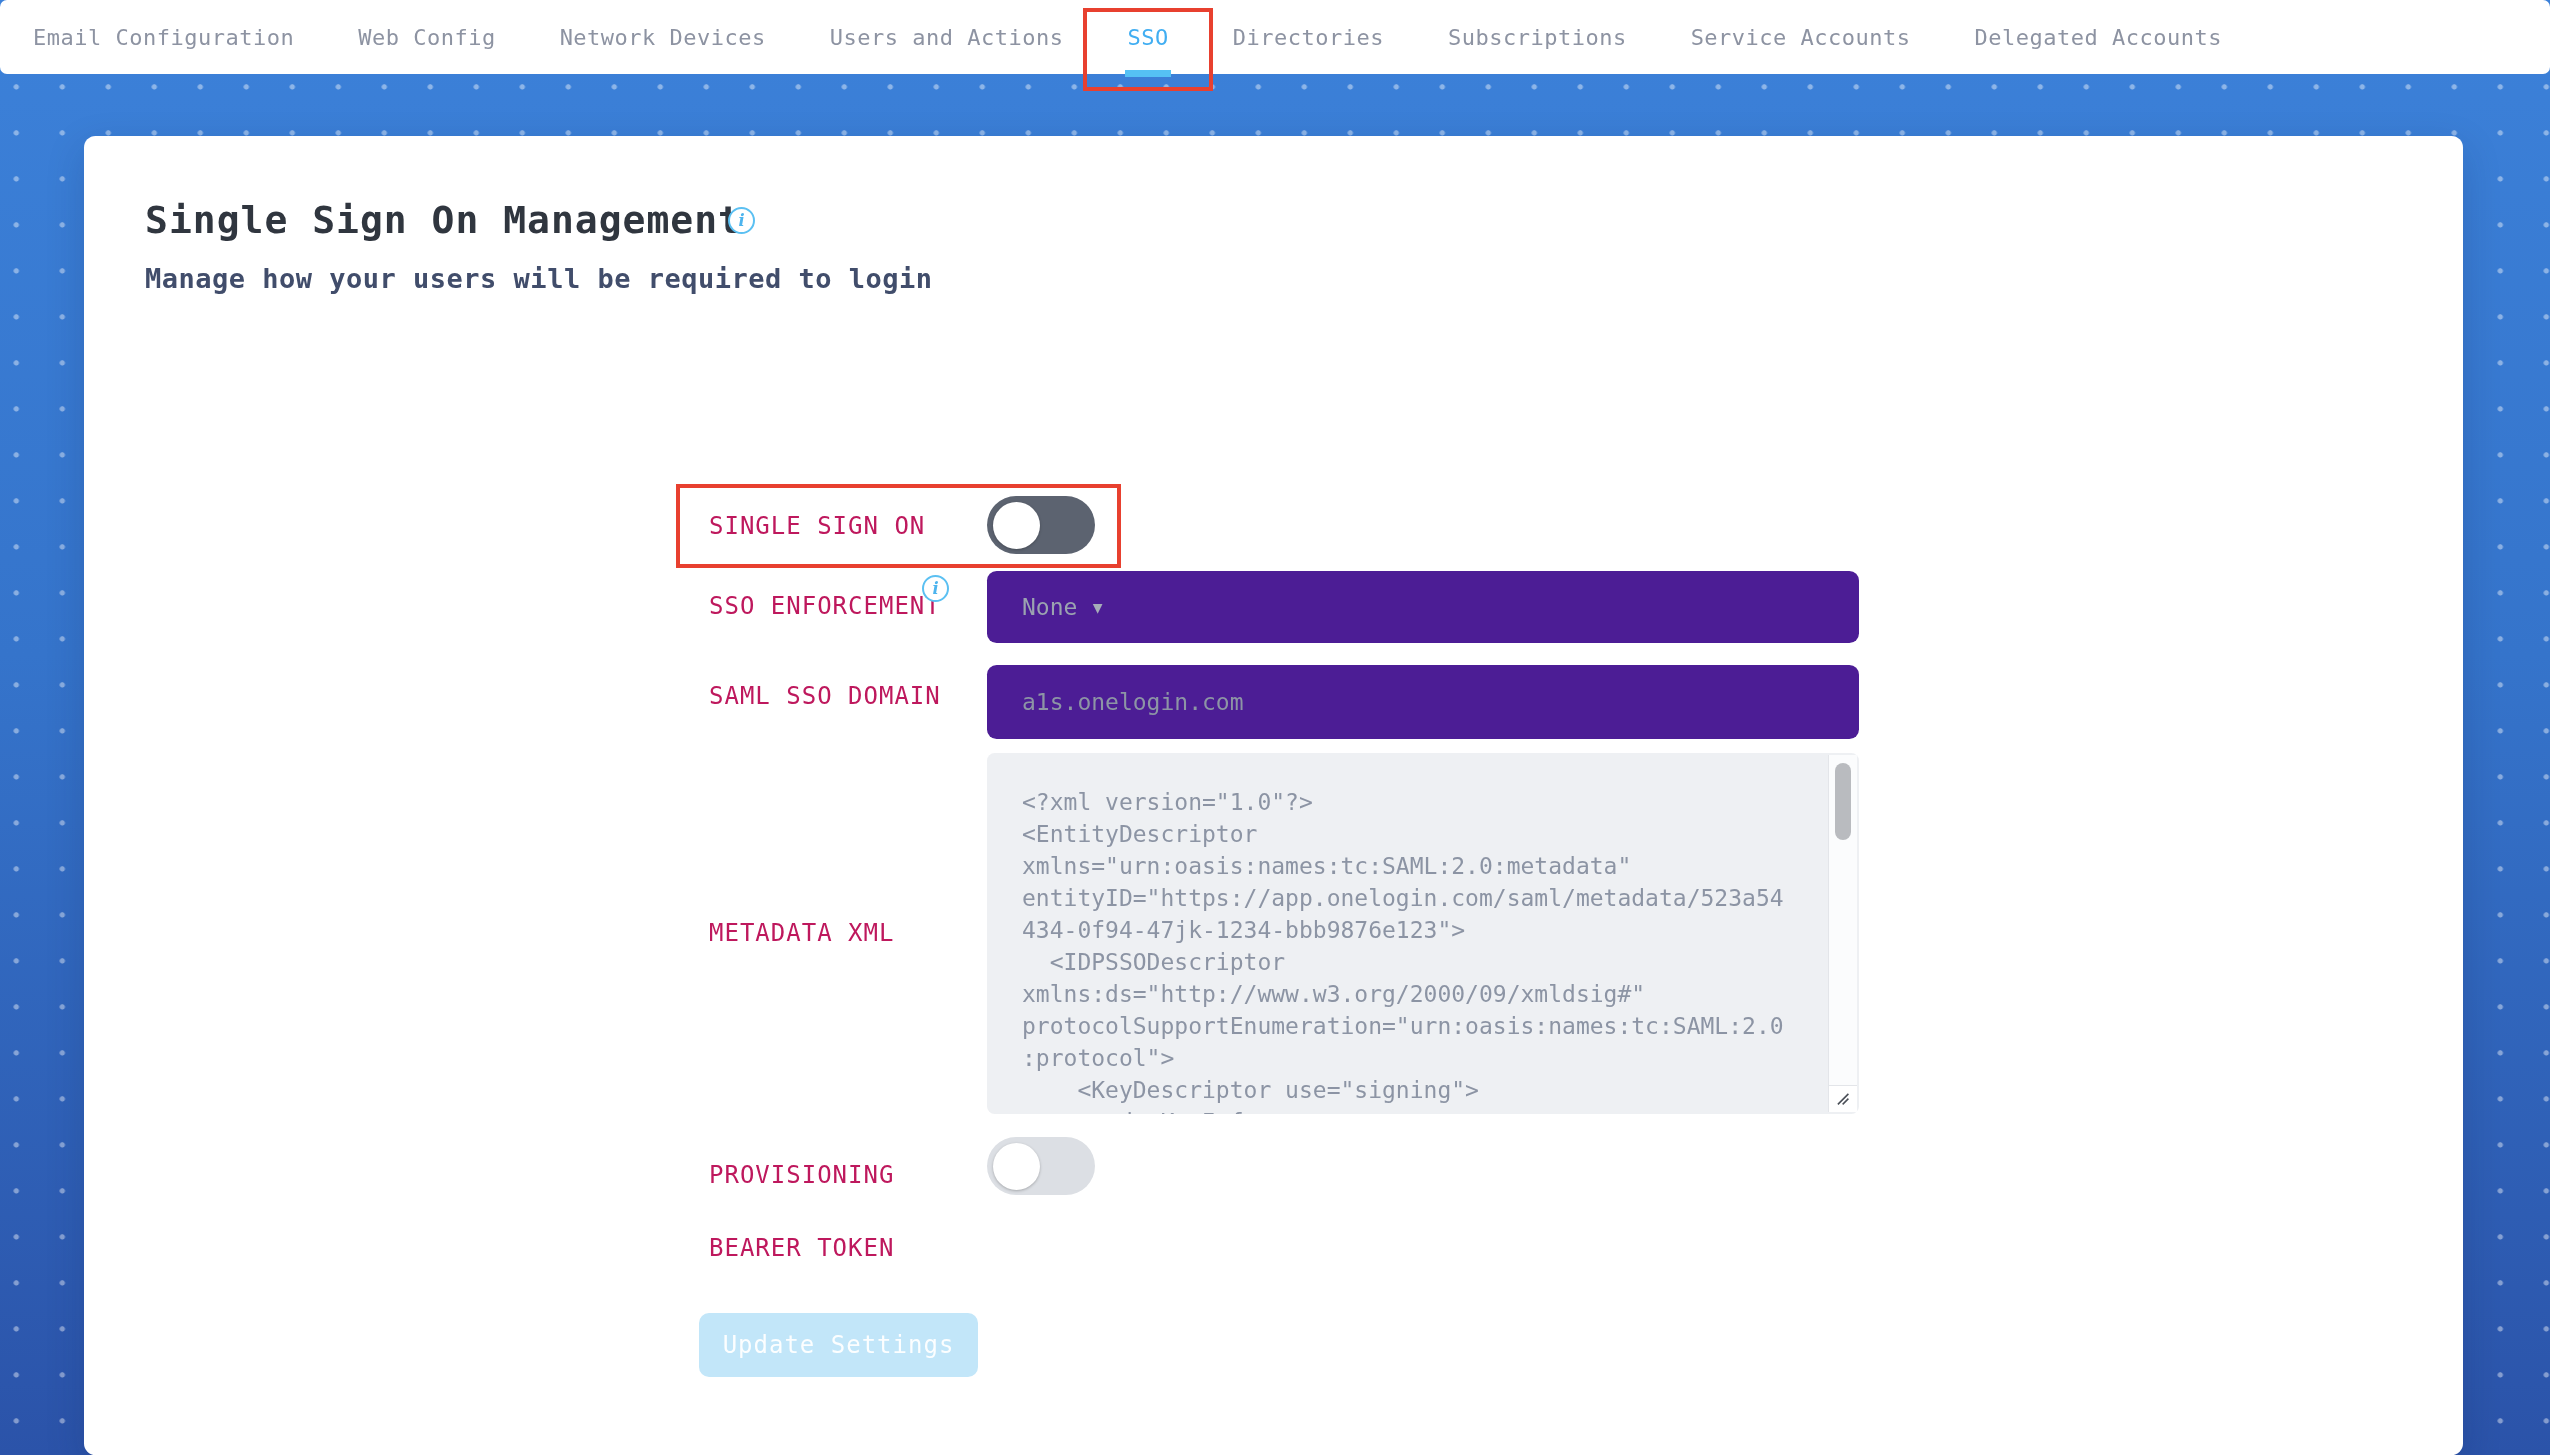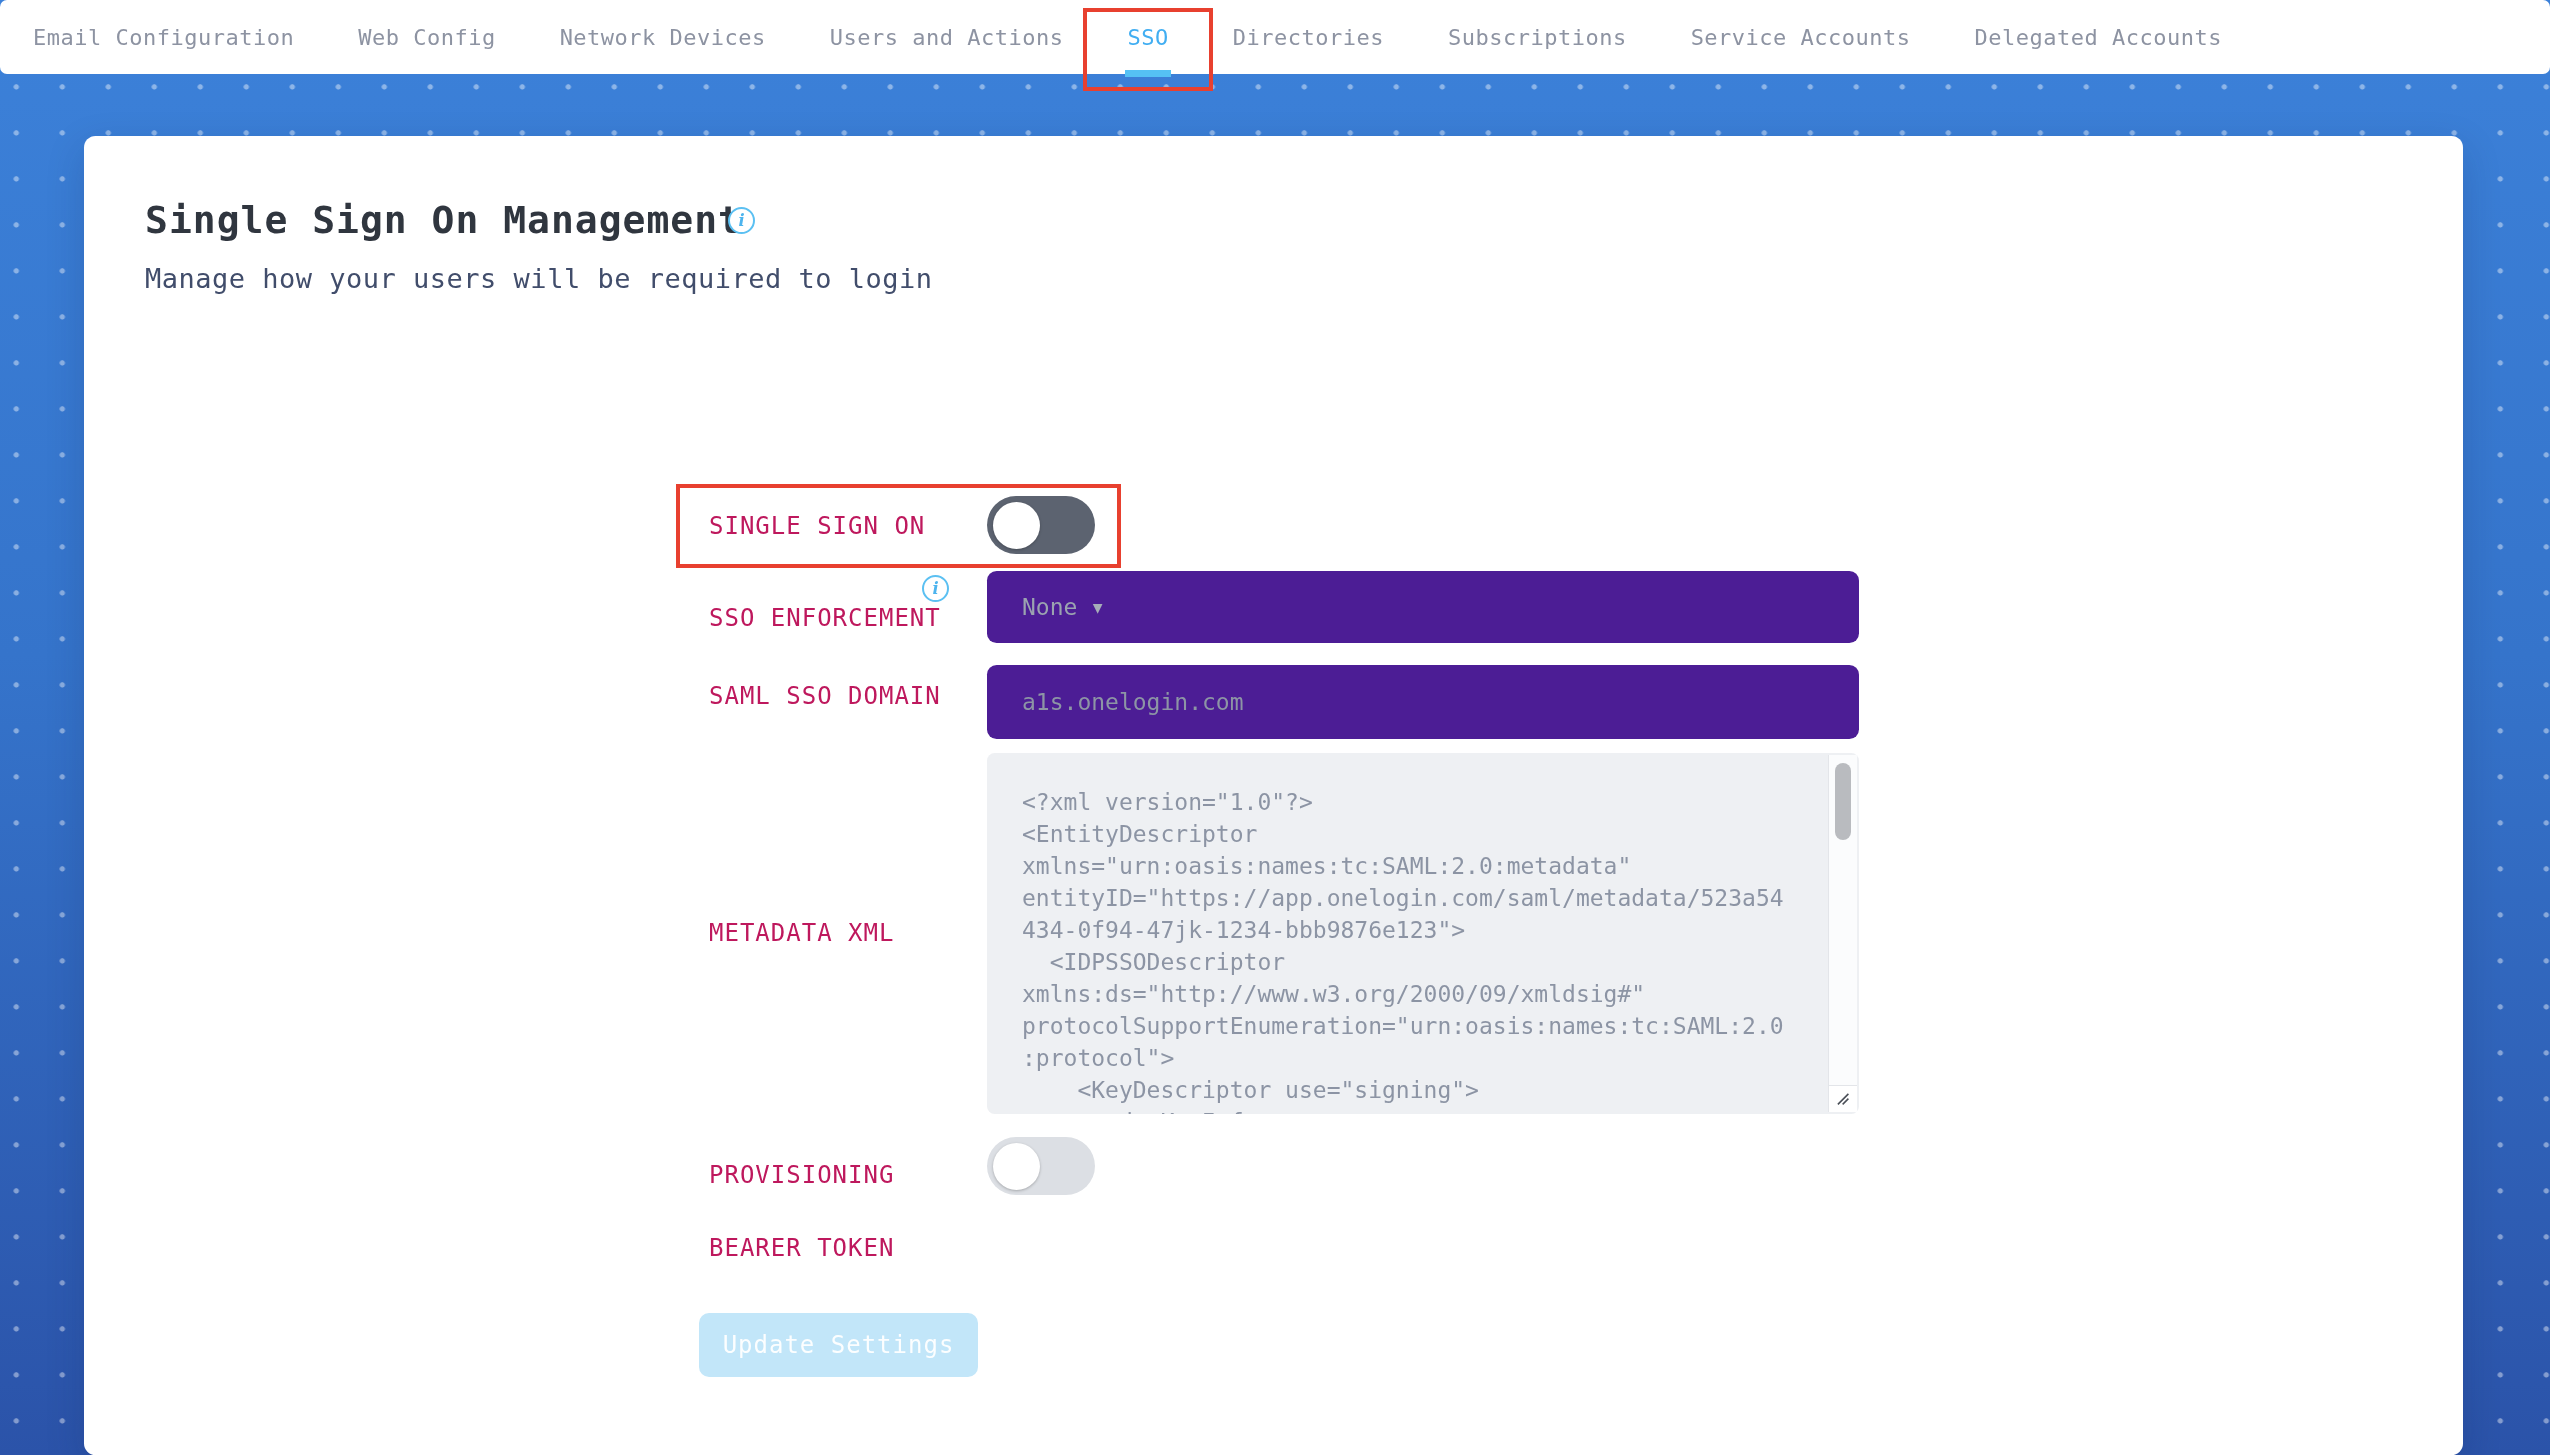--- a/index.html
+++ b/index.html
@@ -46,21 +46,21 @@
     background:#ffffff; border-radius:11.5px; z-index:5;
     box-shadow:0 13.4px 38px rgba(15,35,80,0.18);
   }
 
   .page-title {
     position:absolute; left:61px; top:63px; margin:0;
     font-size:38px; line-height:42px; font-weight:bold; color:#30363f; letter-spacing:1px;
   }
   .page-subtitle {
     position:absolute; left:61px; top:127px; margin:0;
-    font-size:27px; line-height:31px; font-weight:normal; color:#414d6b; letter-spacing:0.5px;
+    font-size:27px; line-height:31px; font-weight:bold; color:#414d6b; letter-spacing:0.5px;
   }
 
   .info-icon {
     display:inline-flex; width:27px; height:27px; border:2.9px solid #5bc0f2; border-radius:50%;
     color:#4db4ee; align-items:center; justify-content:center;
     font-size:16.3px; font-weight:bold; font-style:italic;
     font-family:"DejaVu Serif", serif; background:#fff;
   }
   .title-info { position:absolute; left:644px; top:71px; }
   .enforcement-info { position:absolute; left:838px; top:439px; }
@@ -68,21 +68,21 @@
   .annotation-box {
     position:absolute; left:592px; top:348px; width:445px; height:84px;
     border:4.8px solid #e8402f; pointer-events:none; z-index:4;
   }
 
   .form-label {
     position:absolute; left:625px; font-size:24px; line-height:29px;
     color:#be185d; letter-spacing:1px; white-space:nowrap;
   }
   .label-sso         { top:376px; }
-  .label-enforcement { top:456px;margin-top:12px; }
+  .label-enforcement { top:456px; }
   .label-domain      { top:546px;text-align:right; }
   .label-metadata    { top:783px; }
   .label-provisioning{ top:1025px; }
   .label-bearer      { top:1098px; }
 
   .toggle {
     position:absolute; width:108px; height:58px; border-radius:30px; cursor:pointer;
   }
   .toggle .knob {
     position:absolute; top:5.8px; left:5.8px; width:47px; height:47px; border-radius:50%;

